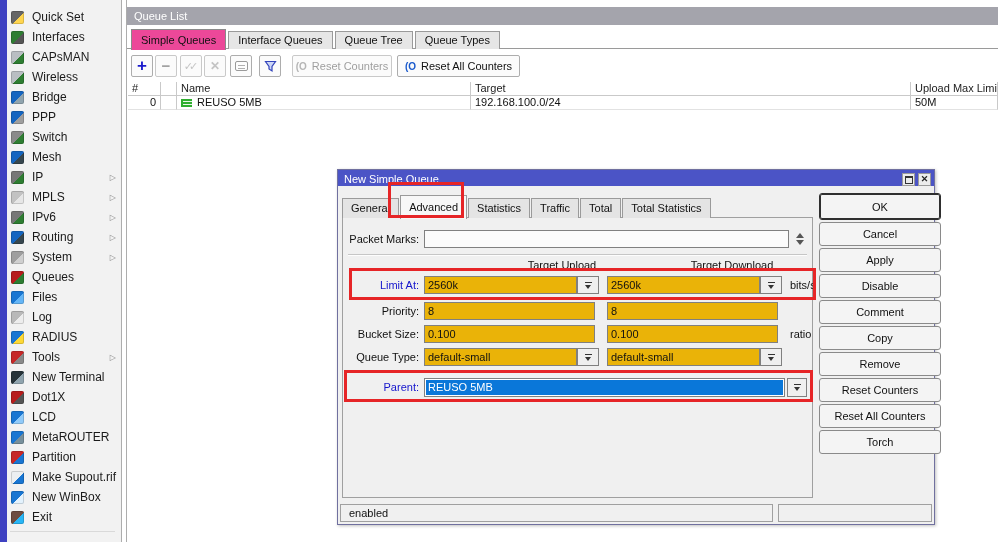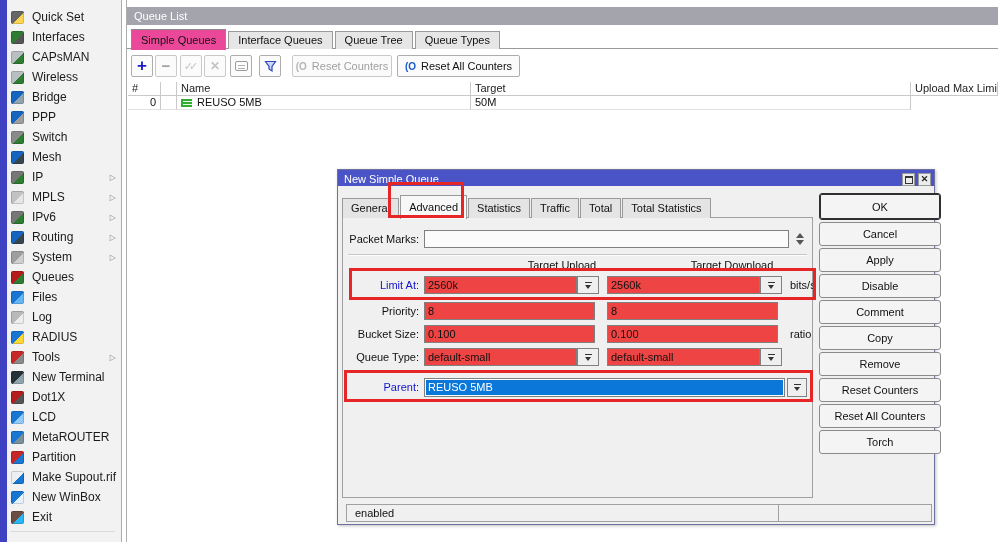--- a/index.html
+++ b/index.html
@@ -59,40 +59,40 @@
   .wbtn-close { right:3px; font-size:9px; font-weight:bold; color:#222; }
   .wbtn-close::after { content:'\2715'; }
 
   .dlg-tabs { position:absolute; left:4px; top:23px; height:25px; display:flex; align-items:flex-end; z-index:2; }
   .dlg-tab { border:1px solid #9a9a9a; border-bottom:none; background:#e4e4e4; height:20px; padding:3px 8px; margin-right:1px; white-space:nowrap; }
   .dlg-tab.active { background:#f7f7f7; height:24px; padding-top:5px; margin-bottom:-1px; z-index:3; position:relative; }
 
   .dlg-panel { position:absolute; left:4px; top:47px; width:471px; height:281px; border:1px solid #a0a0a0; background:#f0f0f0; }
   .f-label { position:absolute; left:0; width:76px; text-align:right; line-height:18px; color:#111; white-space:nowrap; }
   .f-label.blue { color:#1414cc; }
-  .f-field { position:absolute; height:18px; background:#ef4444; border:1px solid #808080; line-height:16px; padding:0 3px; white-space:nowrap; overflow:hidden; }
+  .f-field { position:absolute; height:18px; background:#eab308; border:1px solid #808080; line-height:16px; padding:0 3px; white-space:nowrap; overflow:hidden; }
   .combo-btn { position:absolute; height:18px; width:22px; background:#efefef; border:1px solid #808080; display:flex; align-items:center; justify-content:center; }
   .cg { width:7px; height:7px; border-top:1px solid #333; position:relative; }
   .cg::after { content:''; position:absolute; top:2px; left:0; border-left:3.5px solid transparent; border-right:3.5px solid transparent; border-top:4px solid #333; }
   .sep { position:absolute; left:5px; right:5px; border-top:1px solid #c6c6c6; border-bottom:1px solid #fdfdfd; }
   .col-head { position:absolute; text-align:center; color:#111; }
   .unit { position:absolute; line-height:18px; }
   .spinner { position:absolute; width:14px; height:18px; display:flex; flex-direction:column; align-items:center; justify-content:center; gap:2px; }
   .sp-up { border-left:4px solid transparent; border-right:4px solid transparent; border-bottom:5px solid #555; width:0; height:0; }
   .sp-dn { border-left:4px solid transparent; border-right:4px solid transparent; border-top:5px solid #555; width:0; height:0; }
   .sel-field { position:absolute; height:19px; border:1px solid #808080; background:#fff; padding:1px; }
   .sel-inner { width:100%; height:100%; background:#0a77d9; color:#fff; line-height:15px; padding:0 2px; white-space:nowrap; overflow:hidden; }
 
   .dlg-buttons { position:absolute; left:481px; top:23px; width:122px; }
   .dbtn { height:24px; margin-bottom:2px; background:#f4f4f4; border:1px solid #8a8a8a; border-radius:3px; display:flex; align-items:center; justify-content:center; white-space:nowrap; }
   .dbtn.primary { height:27px; border:1px solid #2f2f2f; box-shadow:inset 0 0 0 1px #2f2f2f; }
   .dbtn.gap { }
 
   .statusbox { position:absolute; top:334px; height:18px; border:1px solid #a0a0a0; background:#f0f0f0; line-height:16px; padding:0 4px; }
-  .status-left { left:8px; width:433px;padding-left:8px; }
+  .status-left { left:2px; width:433px;padding-left:8px; }
   .status-right { left:440px; width:154px; }
 
   
   .anno { position:absolute; border:3px solid #e62527; z-index:9; pointer-events:none; }
   .anno-adv { left:388px; top:182px; width:76px; height:36px; }
   .anno-limit { left:349px; top:268px; width:467px; height:32px; }
   .anno-parent { left:344px; top:370px; width:469px; height:32px; }
 </style>
 </head>
 <body>
@@ -265,20 +265,21 @@
       <div class="hc">Name</div>
       <div class="hc">Target</div>
       <div class="hc">Upload Max Limit</div>
 
       <div class="dc c-num">0</div>
       <div class="dc"></div>
       <div class="dc c-name">
         <span class="q-icon"></span>
         <span>REUSO 5MB</span>
       </div>
+      <div class="dc">192.168.100.0/24</div>
       <div class="dc">50M</div>
     </div>
   </div>
 
   <div class="dialog">
     <div class="dlg-titlebar">
       <span>New Simple Queue</span>
       <span class="wbtn wbtn-restore"></span>
       <span class="wbtn wbtn-close"></span>
     </div>

